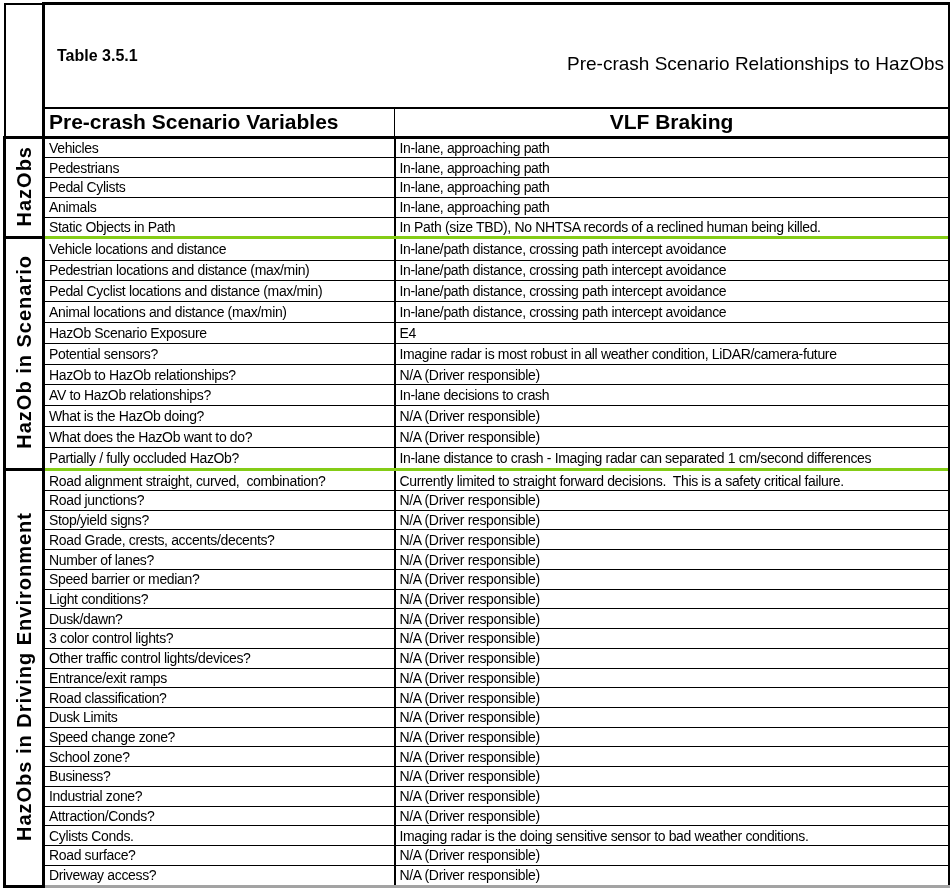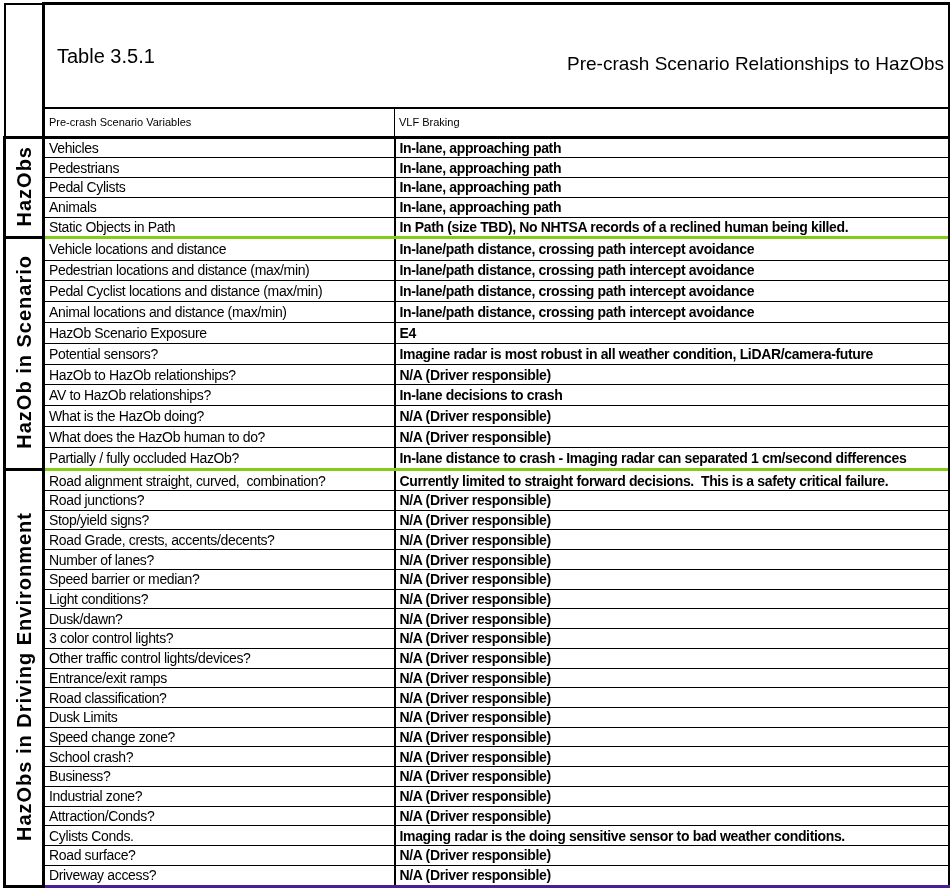--- a/index.html
+++ b/index.html
@@ -42,62 +42,62 @@
   .title-cell {
     position: relative;
     border: 3px solid #000;
     border-bottom-width: 2px;
   }
   .table-label {
     position: absolute;
     left: 12px;
     top: 50%;
     transform: translateY(-50%);
-    font-size: 20px;
-    font-weight: normal;
+    font-size: 16px;
+    font-weight: bold;
     letter-spacing: 0;
   }
   .main-title {
     display: block;
     text-align: right;
     font-size: 19px;
     font-weight: normal;
     letter-spacing: 0;
   }
   .col-header {
-    font-weight: normal;
-    font-size: 11px;
+    font-weight: bold;
+    font-size: 21px;
     letter-spacing: 0;
     border-bottom: 3px solid #000;
   }
   .var-header { text-align: left; border-left: 3px solid #000; }
-  .brake-header { border-right: 3px solid #000; }
+  .brake-header { text-align: center; border-right: 3px solid #000; }
 
   td.var { border-left: 3px solid #000; }
-  td.val { border-left: 2px solid #000; border-right: 3px solid #000; font-weight: bold; }
+  td.val { border-left: 2px solid #000; border-right: 3px solid #000; }
 
   td.sidebar-cell {
     border: 3px solid #000;
     text-align: center;
     vertical-align: middle;
     padding: 0;
     background: #fff;
   }
   .vlabel {
     display: inline-block;
     writing-mode: vertical-rl;
     transform: rotate(180deg);
     font-weight: bold;
     font-size: 20px;
     letter-spacing: 1px;
     line-height: 1;
     white-space: nowrap;
   }
   tr.group-start td { border-top: 3px solid #84cc16; }
-  tr.last-row td { border-bottom: 3px solid #4c1d95; }
+  tr.last-row td { border-bottom: 3px solid #a3a3a3; }
 </style>
 </head>
 <body>
 
 <div class="page">
   <table class="main">
     <colgroup>
       <col style="width:39px">
       <col style="width:351px">
       <col style="width:555px">
@@ -166,21 +166,21 @@
         </tr>
         <tr>
           <td class="var">AV to HazOb relationships?</td>
           <td class="val">In-lane decisions to crash</td>
         </tr>
         <tr>
           <td class="var">What is the HazOb doing?</td>
           <td class="val">N/A (Driver responsible)</td>
         </tr>
         <tr>
-          <td class="var">What does the HazOb human to do?</td>
+          <td class="var">What does the HazOb want to do?</td>
           <td class="val">N/A (Driver responsible)</td>
         </tr>
         <tr>
           <td class="var">Partially / fully occluded HazOb?</td>
           <td class="val">In-lane distance to crash - Imaging radar can separated 1 cm/second differences</td>
         </tr>
         <tr class="group-start">
           <td class="sidebar-cell" rowspan="21"><div class="vlabel">HazObs in Driving Environment</div></td>
           <td class="var">Road alignment straight, curved,  combination?</td>
           <td class="val">Currently limited to straight forward decisions.  This is a safety critical failure.</td>
@@ -231,21 +231,21 @@
         </tr>
         <tr>
           <td class="var">Dusk Limits</td>
           <td class="val">N/A (Driver responsible)</td>
         </tr>
         <tr>
           <td class="var">Speed change zone?</td>
           <td class="val">N/A (Driver responsible)</td>
         </tr>
         <tr>
-          <td class="var">School crash?</td>
+          <td class="var">School zone?</td>
           <td class="val">N/A (Driver responsible)</td>
         </tr>
         <tr>
           <td class="var">Business?</td>
           <td class="val">N/A (Driver responsible)</td>
         </tr>
         <tr>
           <td class="var">Industrial zone?</td>
           <td class="val">N/A (Driver responsible)</td>
         </tr>

